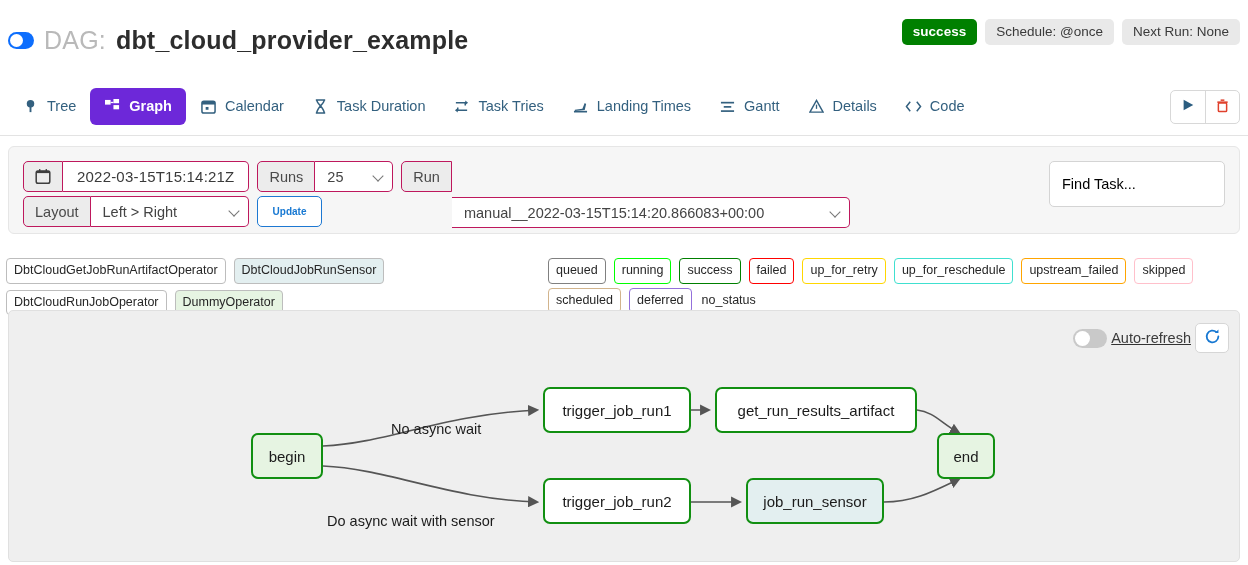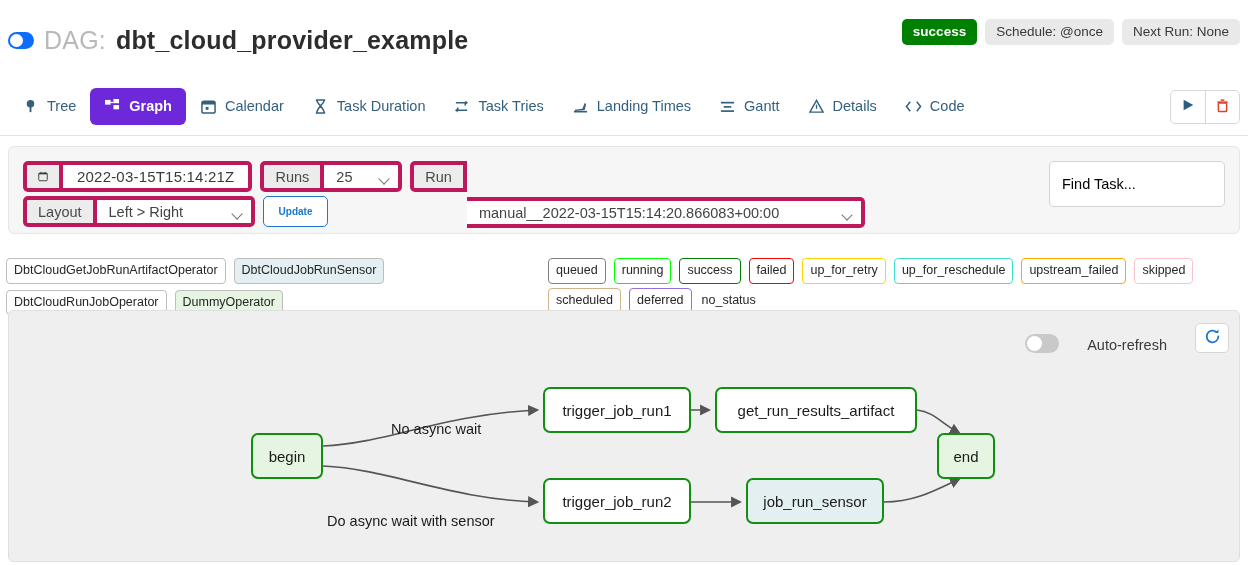--- a/index.html
+++ b/index.html
@@ -79,21 +79,21 @@
   
   .filterbar {
     position: absolute; left: 8px; top: 146px; width: 1232px; height: 88px;
     background: #f6f6f6; border: 1px solid #e6e6e6; border-radius: 6px;
   }
   .fb-row1 { position: absolute; left: 14px; top: 14px; display: flex; align-items: stretch; }
   .fb-row2 { position: absolute; left: 14px; top: 49px; display: flex; align-items: stretch; }
   .ctl {
     height: 31px; display: flex; align-items: center;
     font-size: 14.5px; color: #444; background: #ffffff;
-    border: 4px solid #be185d;
+    border: 1px solid #be185d;
   }
   .ctl.addon { background: #ececec; color: #4a4a4a; padding: 0 11px; }
   .grp { display: flex; align-items: stretch; }
   .grp > .ctl:first-child { border-top-left-radius: 5px; border-bottom-left-radius: 5px; }
   .grp > .ctl:last-child { border-top-right-radius: 5px; border-bottom-right-radius: 5px; }
   .grp > .ctl + .ctl { border-left: none; }
   .cal-icon { width: 40px; justify-content: center; }
   .date-val { padding: 0 14px; font-size: 15px; color: #3a3a3a; letter-spacing:.2px;}
   .sel { padding: 0 26px 0 12px; position: relative; cursor: pointer; }
   .sel::after {
@@ -141,21 +141,21 @@
   }
 
   
   .graph-panel {
     position: absolute; left: 8px; top: 310px; width: 1232px; height: 252px;
     background: #efefef; border: 1px solid #e0e0e0; border-radius: 5px;
     overflow: hidden;
   }
   .graph-topbar {
     position: absolute; right: 10px; top: 12px;
-    display: flex; align-items: flex-end; gap: 28px;
+    display: flex; align-items: center; gap: 4px; text-decoration: underline;
   }
   .switch {
     width: 34px; height: 19px; border-radius: 10px; background: #c9c9c9;
     position: relative; cursor: pointer; flex: none;
   }
   .switch::after {
     content: ""; position: absolute; left: 2px; top: 2px;
     width: 15px; height: 15px; border-radius: 50%; background: #ffffff;
   }
   .auto-label { font-size: 14.5px; color: #3b3b3b; }

